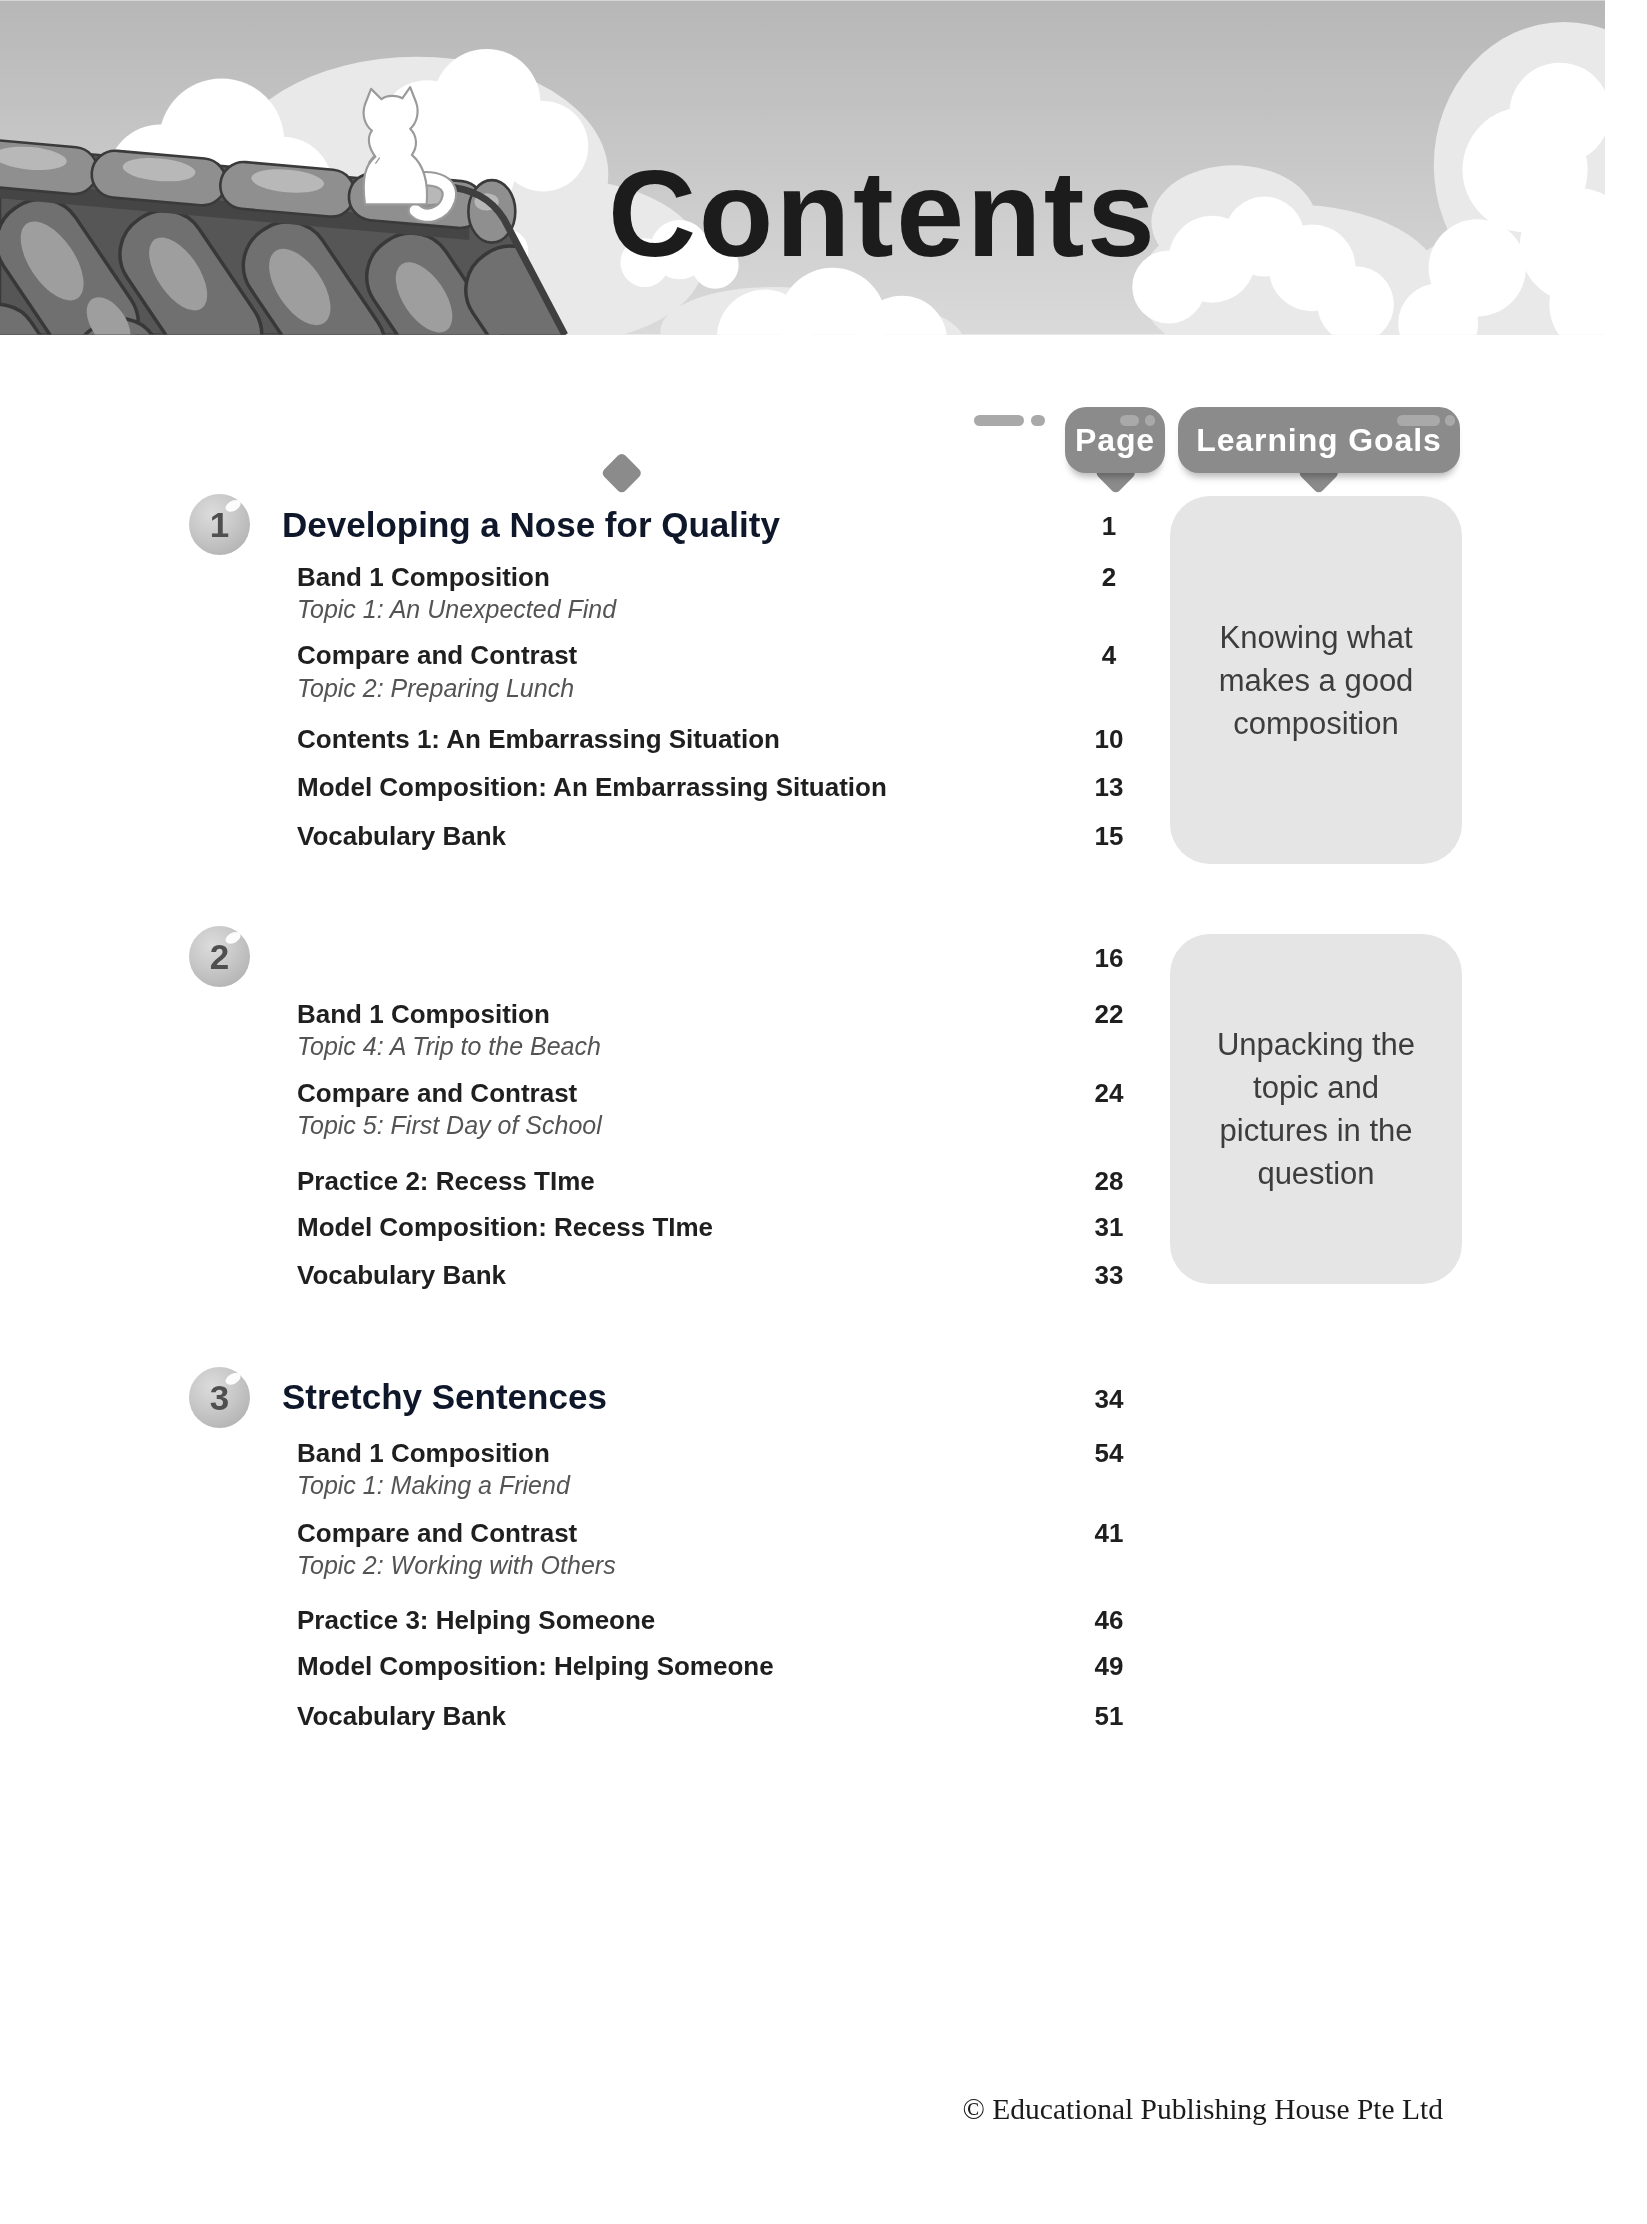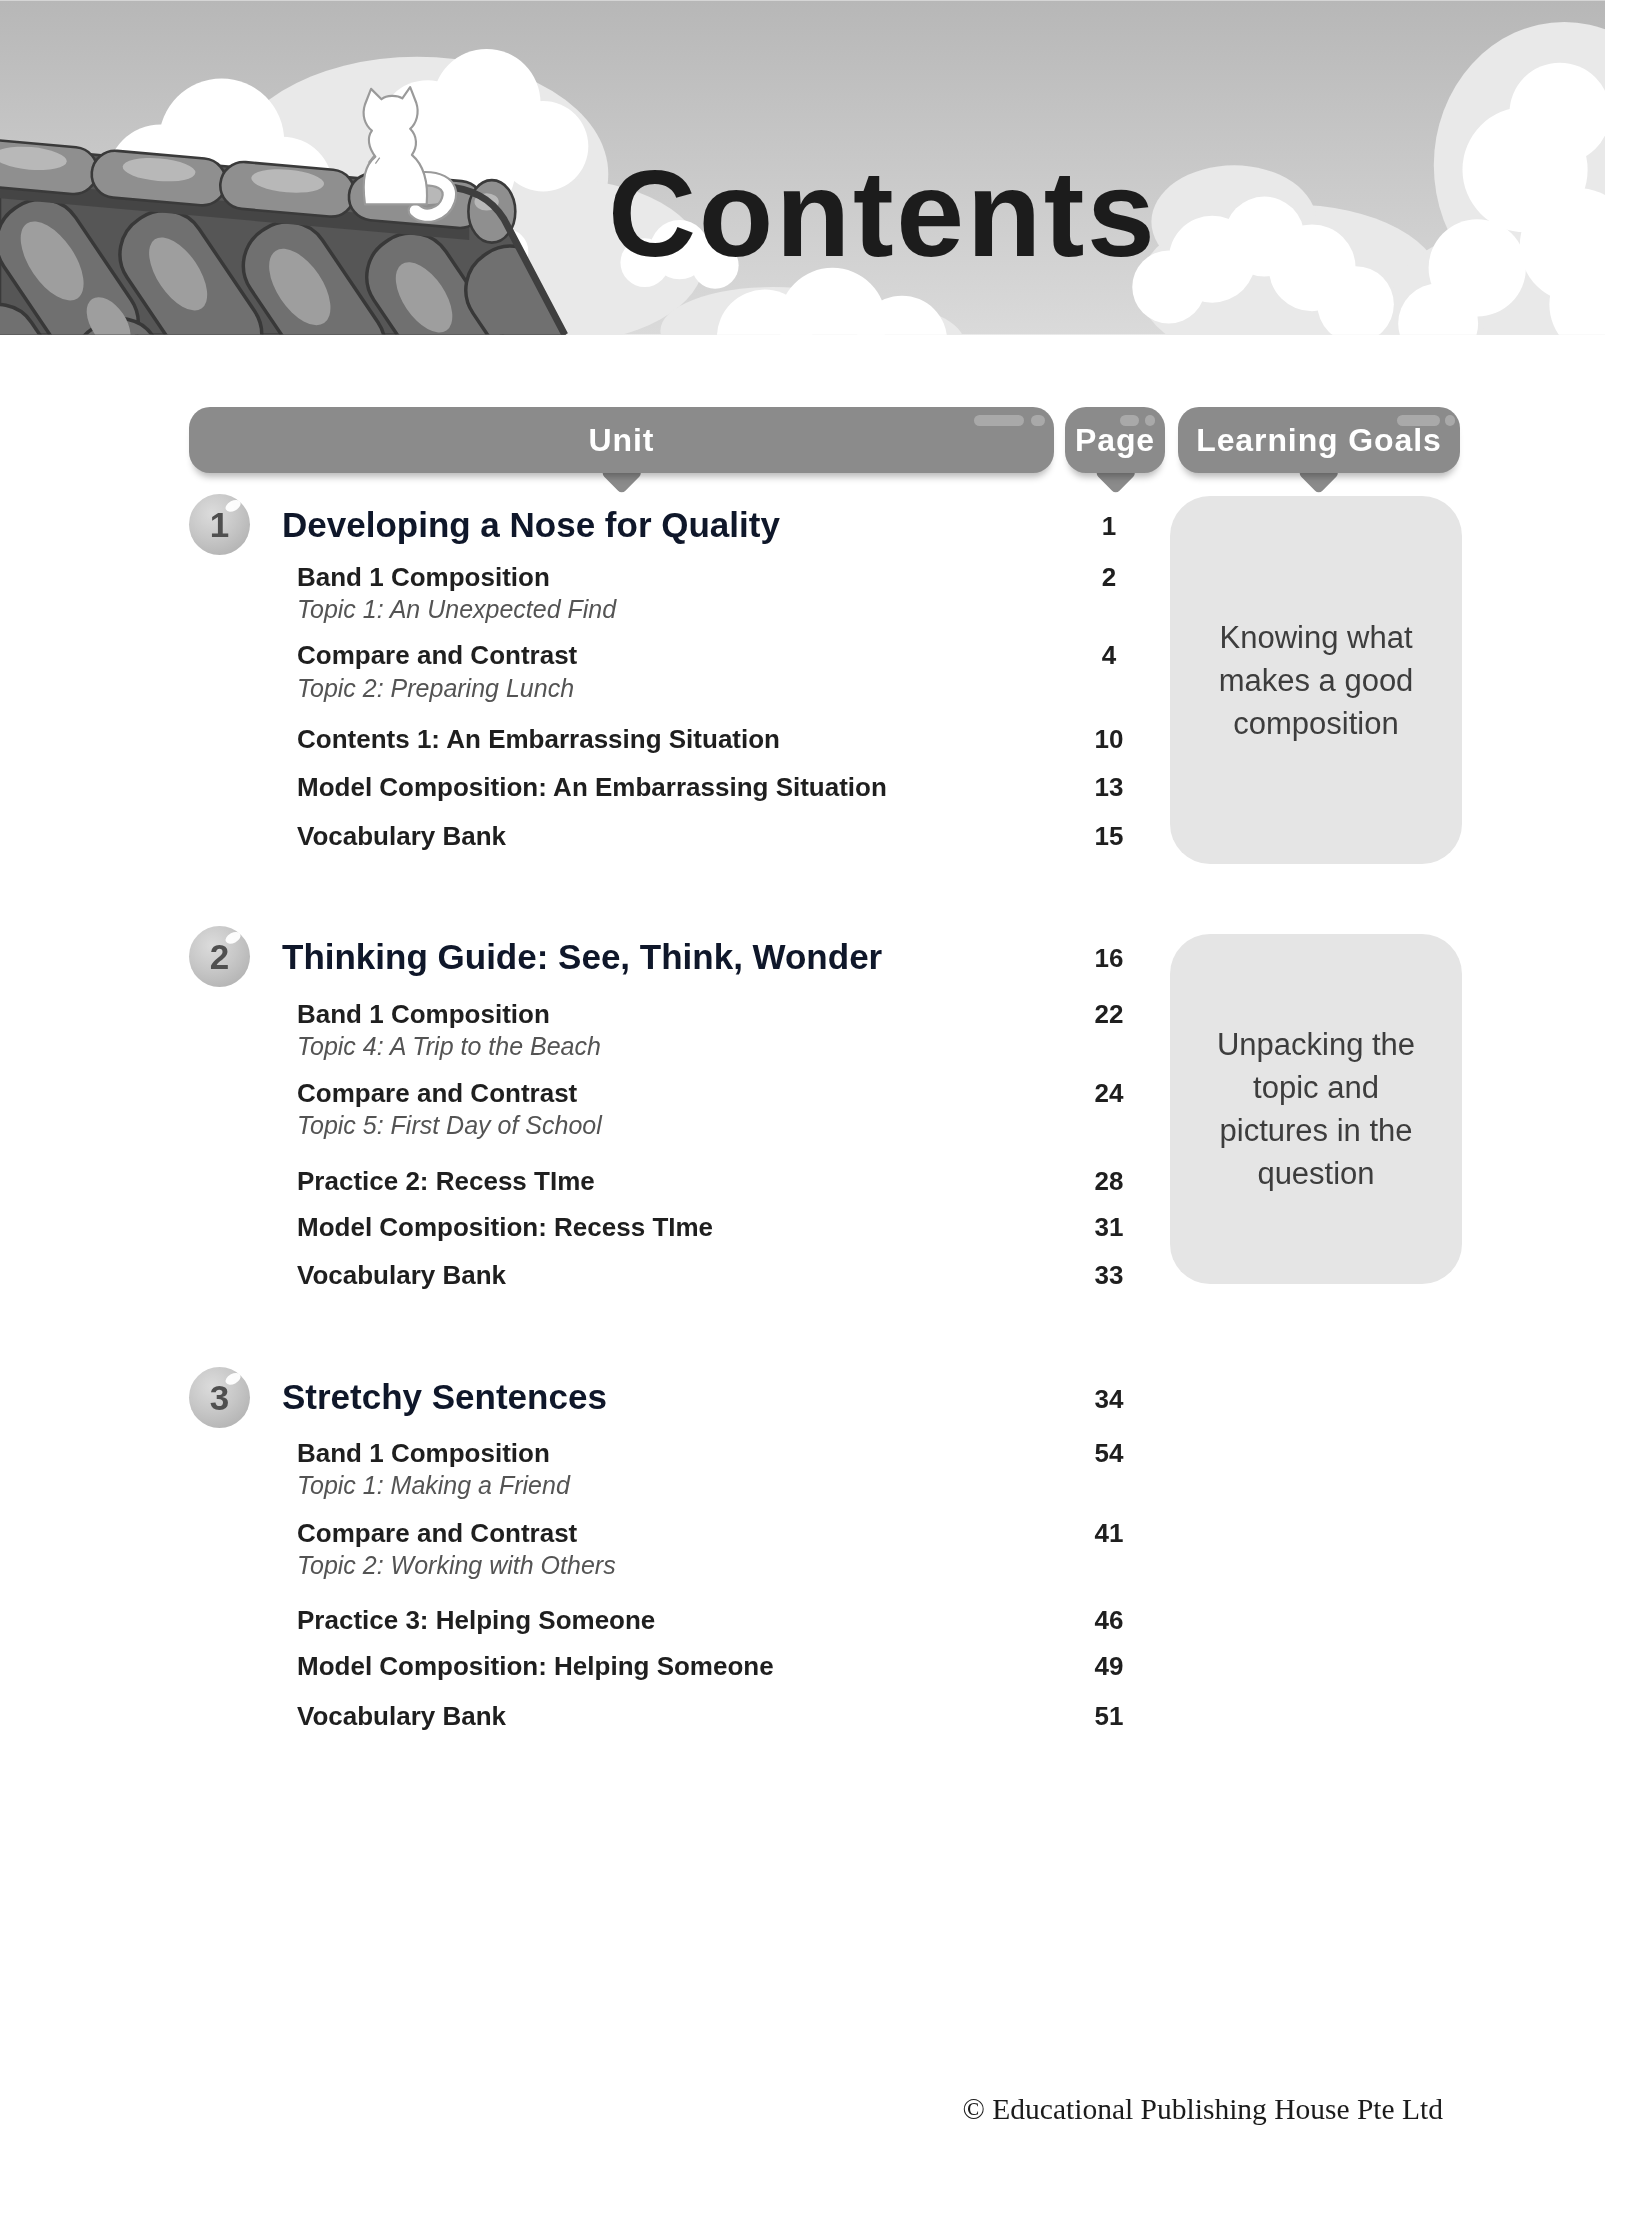--- a/index.html
+++ b/index.html
@@ -179,23 +179,20 @@
                  C480,156 481,168 474,178
                  C488,190 493,210 491,235
                  Z" fill="#ffffff" stroke="#9a9a9a" stroke-width="2.5" stroke-linejoin="round"></path>
         <path d="M431,178 l-7,9 M437,181 l-5,7" stroke="#9a9a9a" stroke-width="1.5" fill="none"></path>
       </g>
     </g>
   </svg>
 
   <div id="pageTitle">Contents</div>
 
-  <div class="pill" style="left:189px;width:865px;">
-    <span>Unit</span>
-  </div>
   <div class="pill" style="left:1065px;width:100px;">
     <span>Page</span>
   </div>
   <div class="pill" style="left:1178px;width:282px;">
     <span>Learning Goals</span>
   </div>
   <div class="pill-tail" style="left:607px;"></div>
   <div class="pill-tail" style="left:1101px;"></div>
   <div class="pill-tail" style="left:1304px;"></div>
   <div class="pill-dash" style="left:974px;width:50px;"></div>
@@ -230,21 +227,20 @@
   <div class="pagenum" style="top:821px;">15</div>
 
   <div class="goalbox" style="top:496px;height:368px;">
     <div class="goaltext">Knowing what makes a good composition</div>
   </div>
 
   <div class="badge" style="top:926px;">
     <span>2</span>
     <div class="shine"></div>
   </div>
-  <div class="unit-title" style="top:937px;">Thinking Guide: See, Think, Wonder</div>
   <div class="pagenum" style="top:943px;">16</div>
 
   <div class="row-bold" style="top:999px;">Band 1 Composition</div>
   <div class="row-topic" style="top:1032px;">Topic 4: A Trip to the Beach</div>
   <div class="pagenum" style="top:999px;">22</div>
 
   <div class="row-bold" style="top:1078px;">Compare and Contrast</div>
   <div class="row-topic" style="top:1111px;">Topic 5: First Day of School</div>
   <div class="pagenum" style="top:1078px;">24</div>
 

